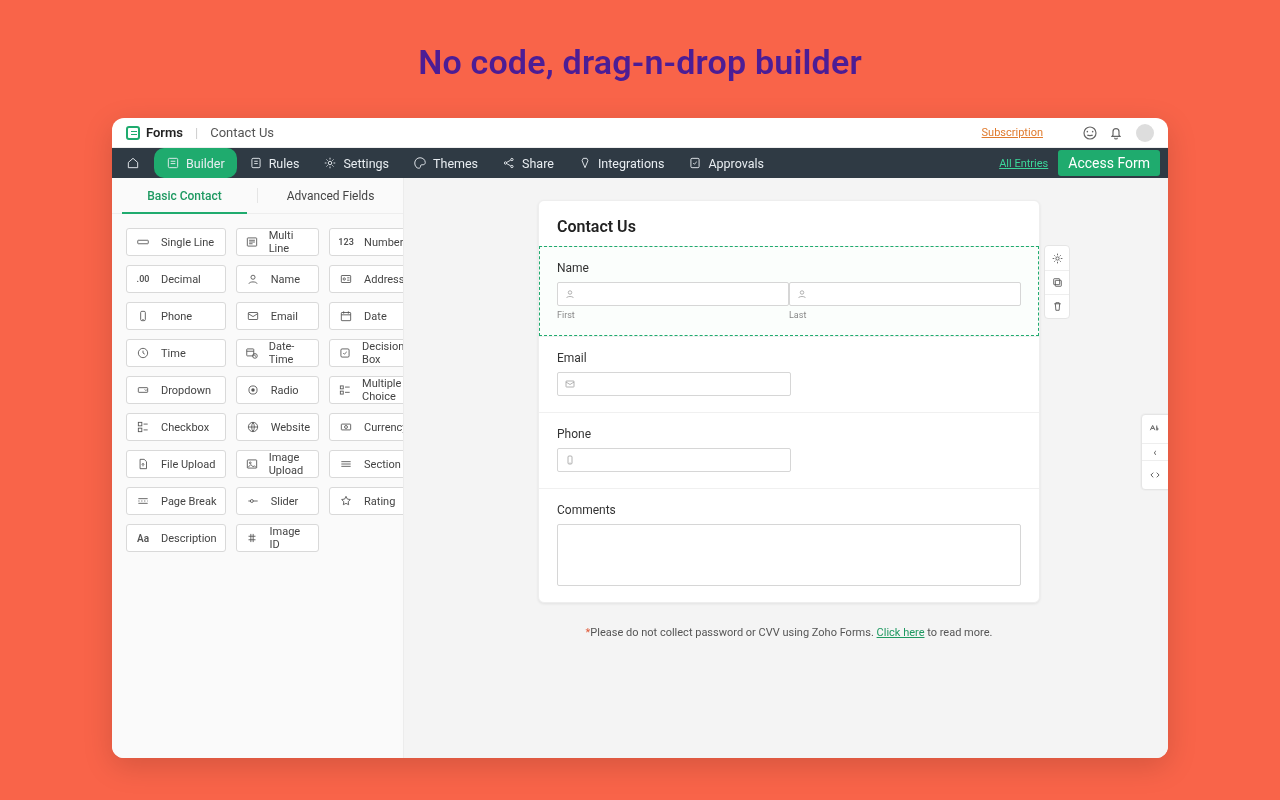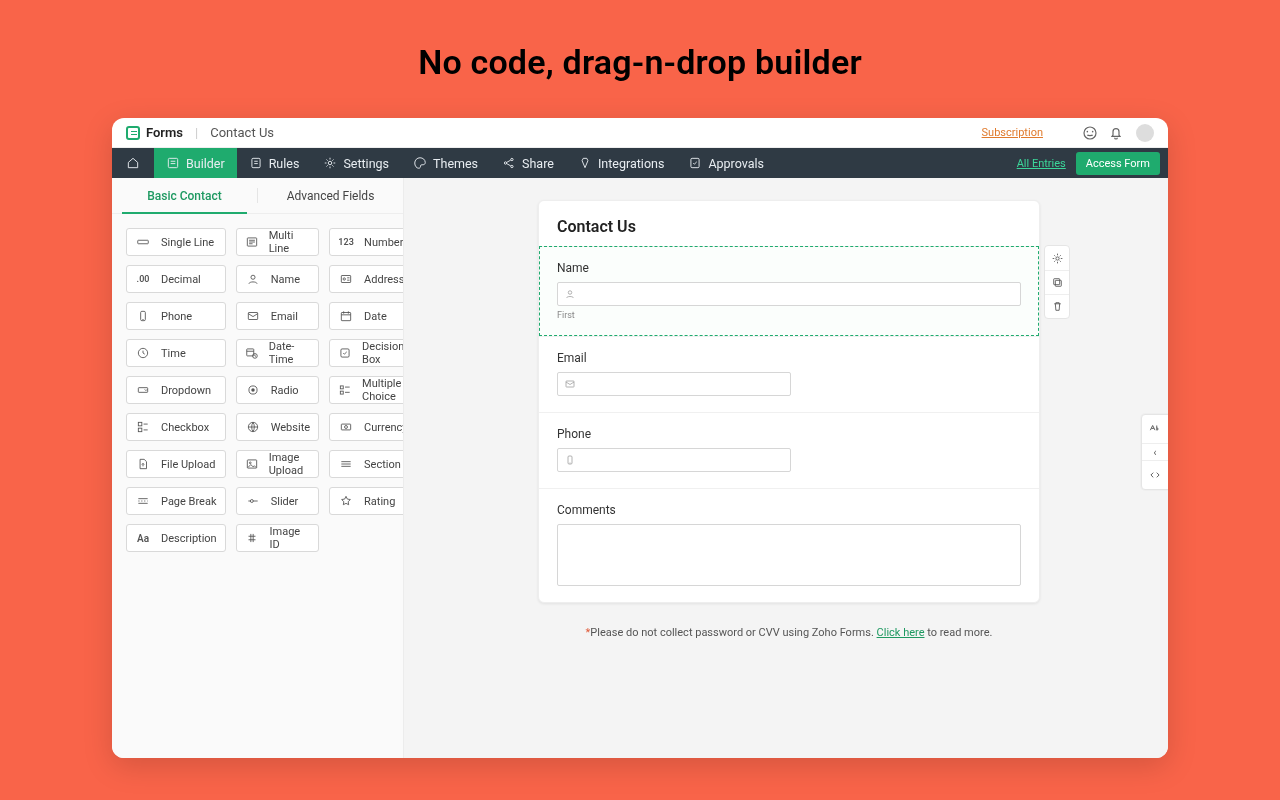--- a/index.html
+++ b/index.html
@@ -5,21 +5,21 @@
   * { box-sizing: border-box; margin: 0; padding: 0; }
   body {
     font-family: -apple-system, BlinkMacSystemFont, "Segoe UI", Roboto, Helvetica, Arial, sans-serif;
     background: #F96449;
     width: 1280px;
     height: 800px;
     overflow: hidden;
   }
   .hero-title {
     text-align: center;
-    color: #000000;
+    color: #4c1d95;
     font-size: 34px;
     font-weight: 600;
     padding-top: 42px;
     letter-spacing: 0.2px;
   }
   .app-window {
     position: absolute;
     left: 112px;
     top: 118px;
     width: 1056px;
@@ -71,25 +71,26 @@
     padding-right:8px;
   }
   .mainnav .nav-item{
     display:flex;align-items:center;gap:6px;
     padding: 0 12px; height:100%;
     cursor:pointer;
   }
   .mainnav .nav-item.home{padding:0 14px;}
   .mainnav .nav-item.active{
     background:#1fab6e;
+    border-radius:10px;
   }
   .mainnav .spacer{flex:1;}
   .mainnav .entries{color:#3bd79a;text-decoration:underline;font-size:11px;margin-right:10px;cursor:pointer;}
   .mainnav .access-btn{
-    background:#1fab6e;color:#fff;font-size:11px;
+    background:#1fab6e;color:#fff;font-size:14px;
     padding:5px 10px;border-radius:3px;cursor:pointer;
   }
   .nav-ico{width:14px;height:14px;display:inline-flex;align-items:center;justify-content:center;}
   .nav-ico svg{width:14px;height:14px;stroke:#e8edf1;fill:none;stroke-width:1.6;}
 
   
   .body{
     display:flex;
     height: calc(100% - 60px);
   }
@@ -566,20 +567,29 @@
           <div class="two-col">
             <div>
               <div class="finput">
                 <svg viewBox="0 0 24 24">
                     <circle cx="12" cy="9" r="3.5"></circle>
                     <path d="M5 20c1-4 13-4 14 0"></path>
                   </svg>
               </div>
               <div class="sublabel">First</div>
             </div>
+            <div>
+              <div class="finput">
+                <svg viewBox="0 0 24 24">
+                    <circle cx="12" cy="9" r="3.5"></circle>
+                    <path d="M5 20c1-4 13-4 14 0"></path>
+                  </svg>
+              </div>
+              <div class="sublabel">Last</div>
+            </div>
           </div>
         </div>
 
         <div class="field-block">
           <span class="flabel">Email</span>
           <div class="finput single">
             <svg viewBox="0 0 24 24">
                 <rect x="4" y="6" width="16" height="12" rx="1"></rect>
                 <path d="M4 8l8 5 8-5"></path>
               </svg>

